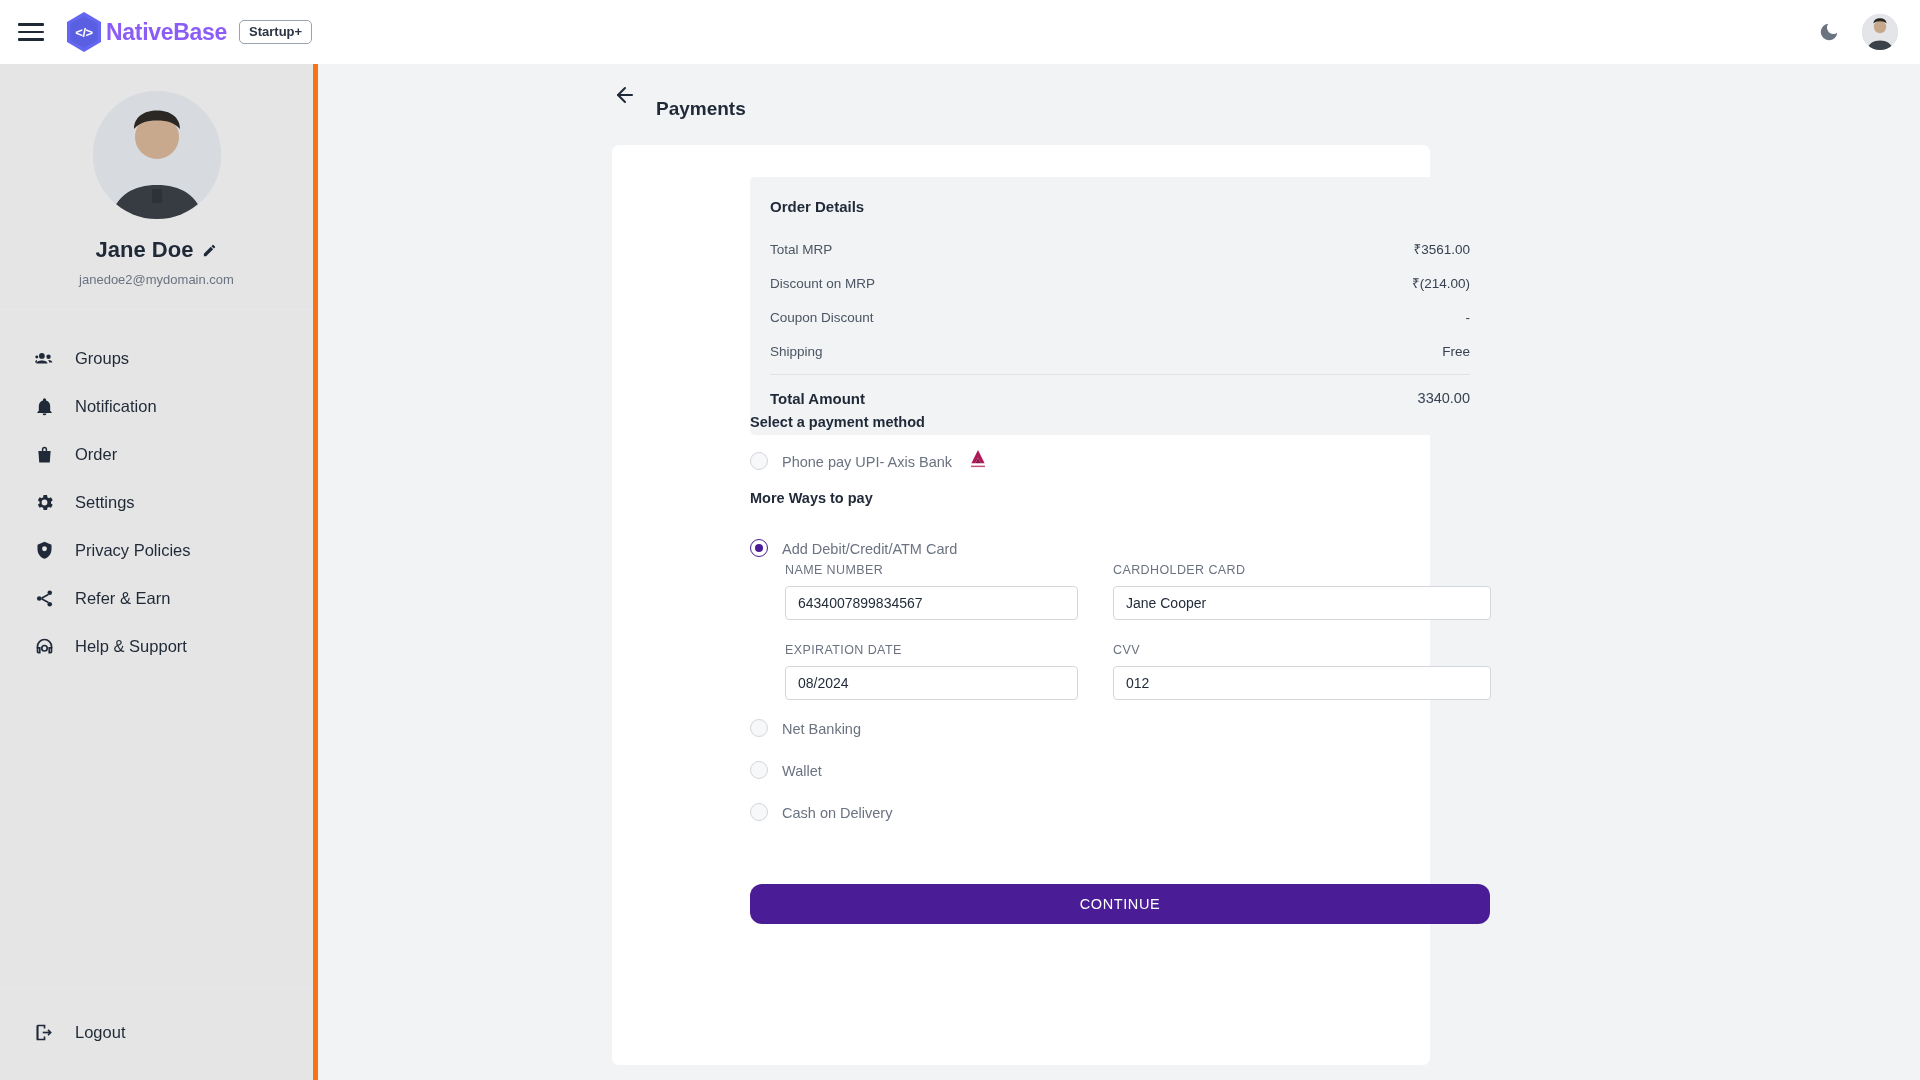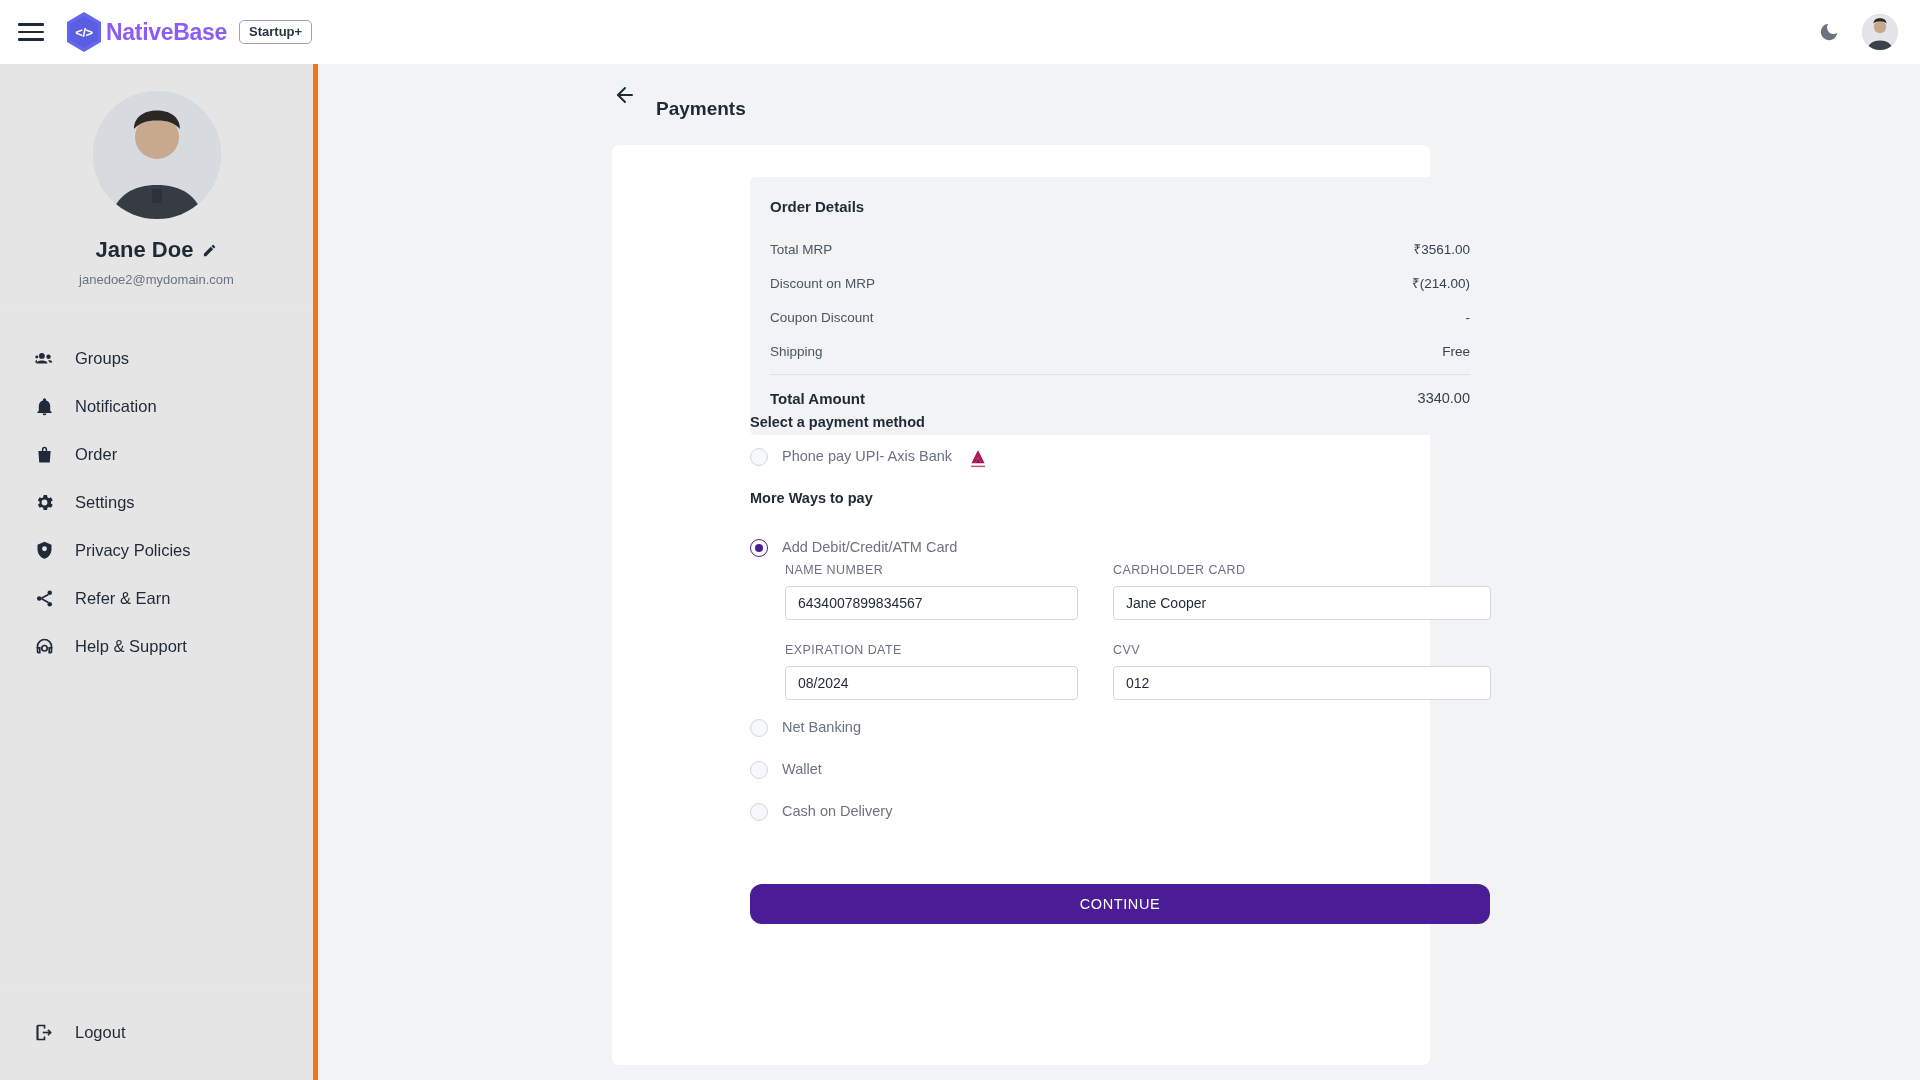--- a/index.html
+++ b/index.html
@@ -74,21 +74,21 @@
   .paneltitle { font-size: 15px; font-weight: 700; color: #1F2937; margin-bottom: 17px; }
   .prow { display: flex; justify-content: space-between; align-items: center;
     height: 34px; font-size: 13.5px; color: #4B5563; }
   .prow .v { color: #374151; }
   .pdivider { height: 1px; background: #DFE3E7; margin: 6px 0 2px; }
   .prow.total { font-size: 15px; font-weight: 700; color: #1F2937; height: 42px; }
   .prow.total .v { font-weight: 400; color: #374151; font-size: 14.5px; }
 
   .sect-title { position: absolute; left: 138px; font-size: 14.5px; font-weight: 700;
     color: #1F2937; }
-  .radio-row { position: absolute; left: 138px; display: flex; align-items: flex-start;
+  .radio-row { position: absolute; left: 138px; display: flex; align-items: flex-end;
     cursor: pointer; }
   .radio { width: 18px; height: 18px; border-radius: 50%; border: 1.6px solid #D3D6DB;
     background: #F7F8F9; flex: 0 0 18px; display: flex; align-items: center;
     justify-content: center; }
   .radio.on { border-color: #4A1D96; background: #fff; }
   .radio.on::after { content: ""; width: 8px; height: 8px; border-radius: 50%;
     background: #4A1D96; }
   .radio-row .rl { margin-left: 14px; font-size: 14.5px; color: #6B7280; }
   .axislogo { margin-left: 16px; width: 20px; height: 22px; }
 

